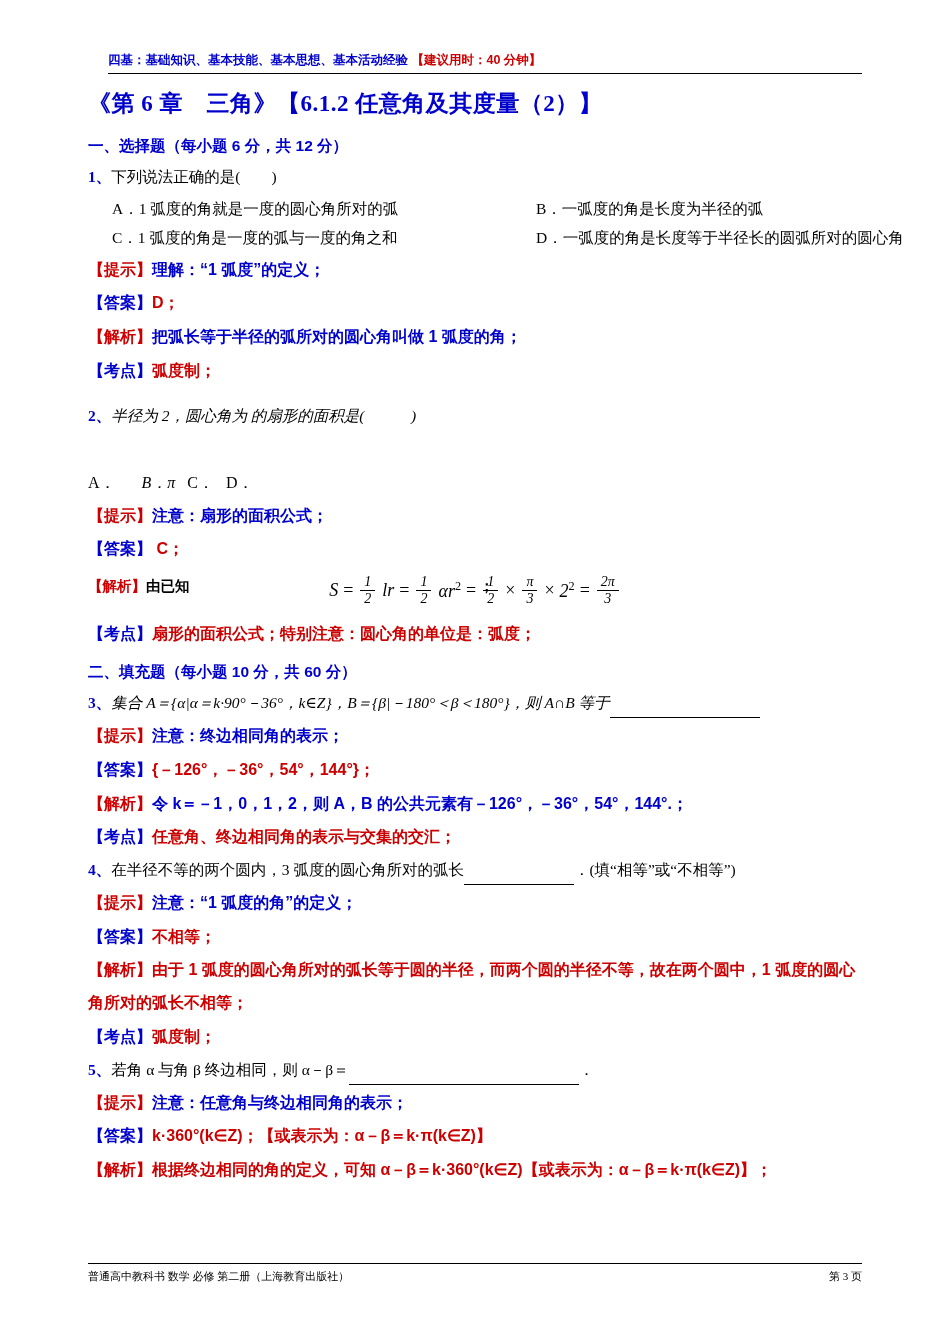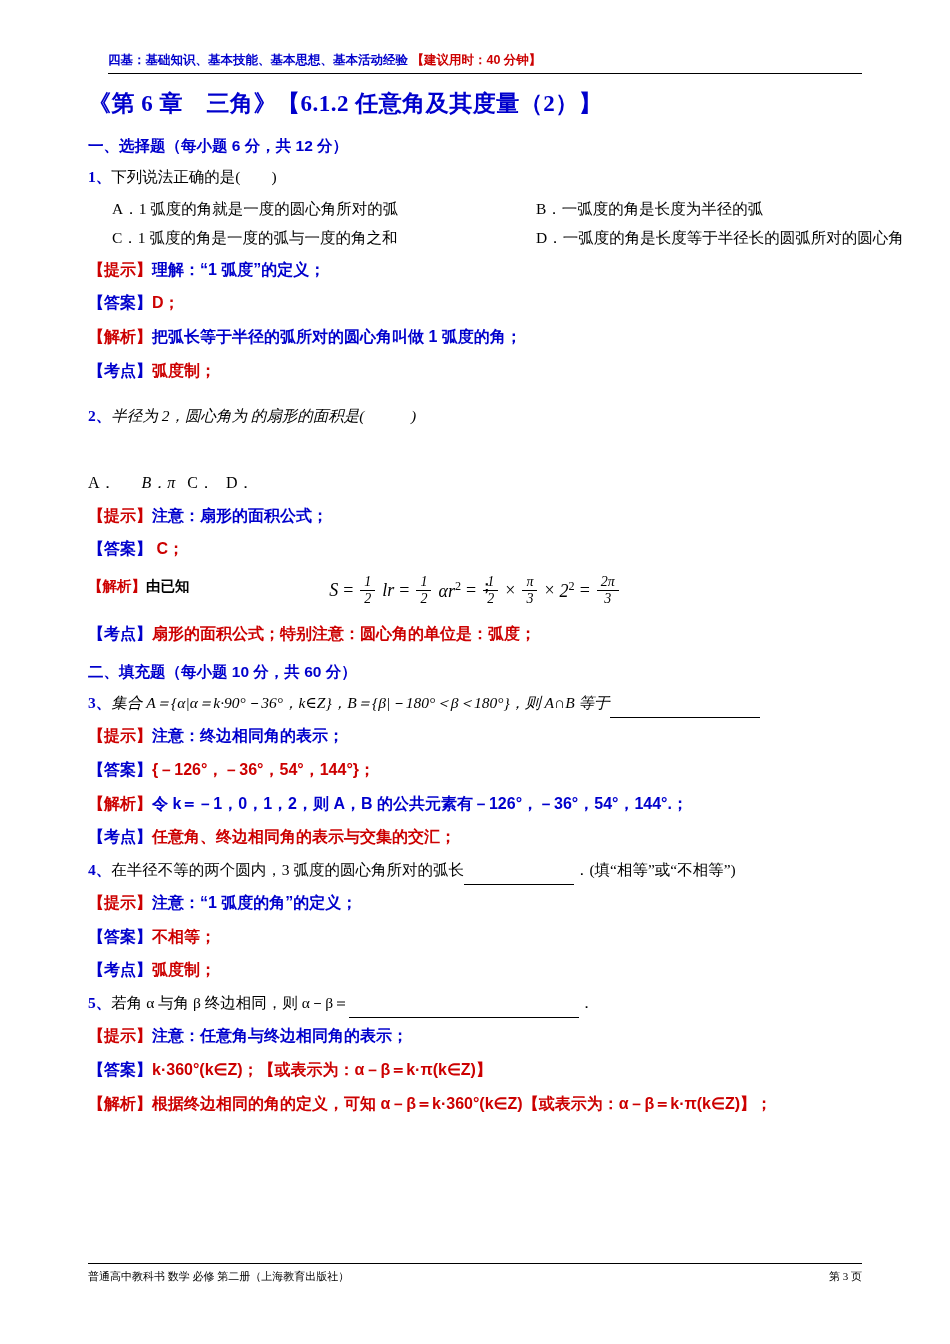--- a/index.html
+++ b/index.html
@@ -266,20 +266,23 @@
   <div class="q-line">
     <span class="q-num">4、</span><span>在半径不等的两个圆内，3 弧度的圆心角所对的弧长</span><span class="fill-blank blank-110"></span><span>．(填“相等”或“不相等”)</span>
   </div>
   <div class="tagline">
     <span class="tag-red">【提示】</span><span class="body-blue">注意：“1 弧度的角”的定义；</span>
   </div>
   <div class="tagline">
     <span class="tag-blue">【答案】</span><span class="body-red">不相等；</span>
   </div>
   <div class="tagline">
+    <span class="tag-red">【解析】</span><span class="body-red">由于 1 弧度的圆心角所对的弧长等于圆的半径，而两个圆的半径不等，故在两个圆中，1 弧度的圆心角所对的弧长不相等；</span>
+  </div>
+  <div class="tagline">
     <span class="tag-blue">【考点】</span><span class="body-red">弧度制；</span>
   </div>
 
   <div class="q-line">
     <span class="q-num">5、</span><span>若角 α 与角 β 终边相同，则 α－β＝</span><span class="fill-blank blank-230"></span><span>．</span>
   </div>
   <div class="tagline">
     <span class="tag-red">【提示】</span><span class="body-blue">注意：任意角与终边相同角的表示；</span>
   </div>
   <div class="tagline">

